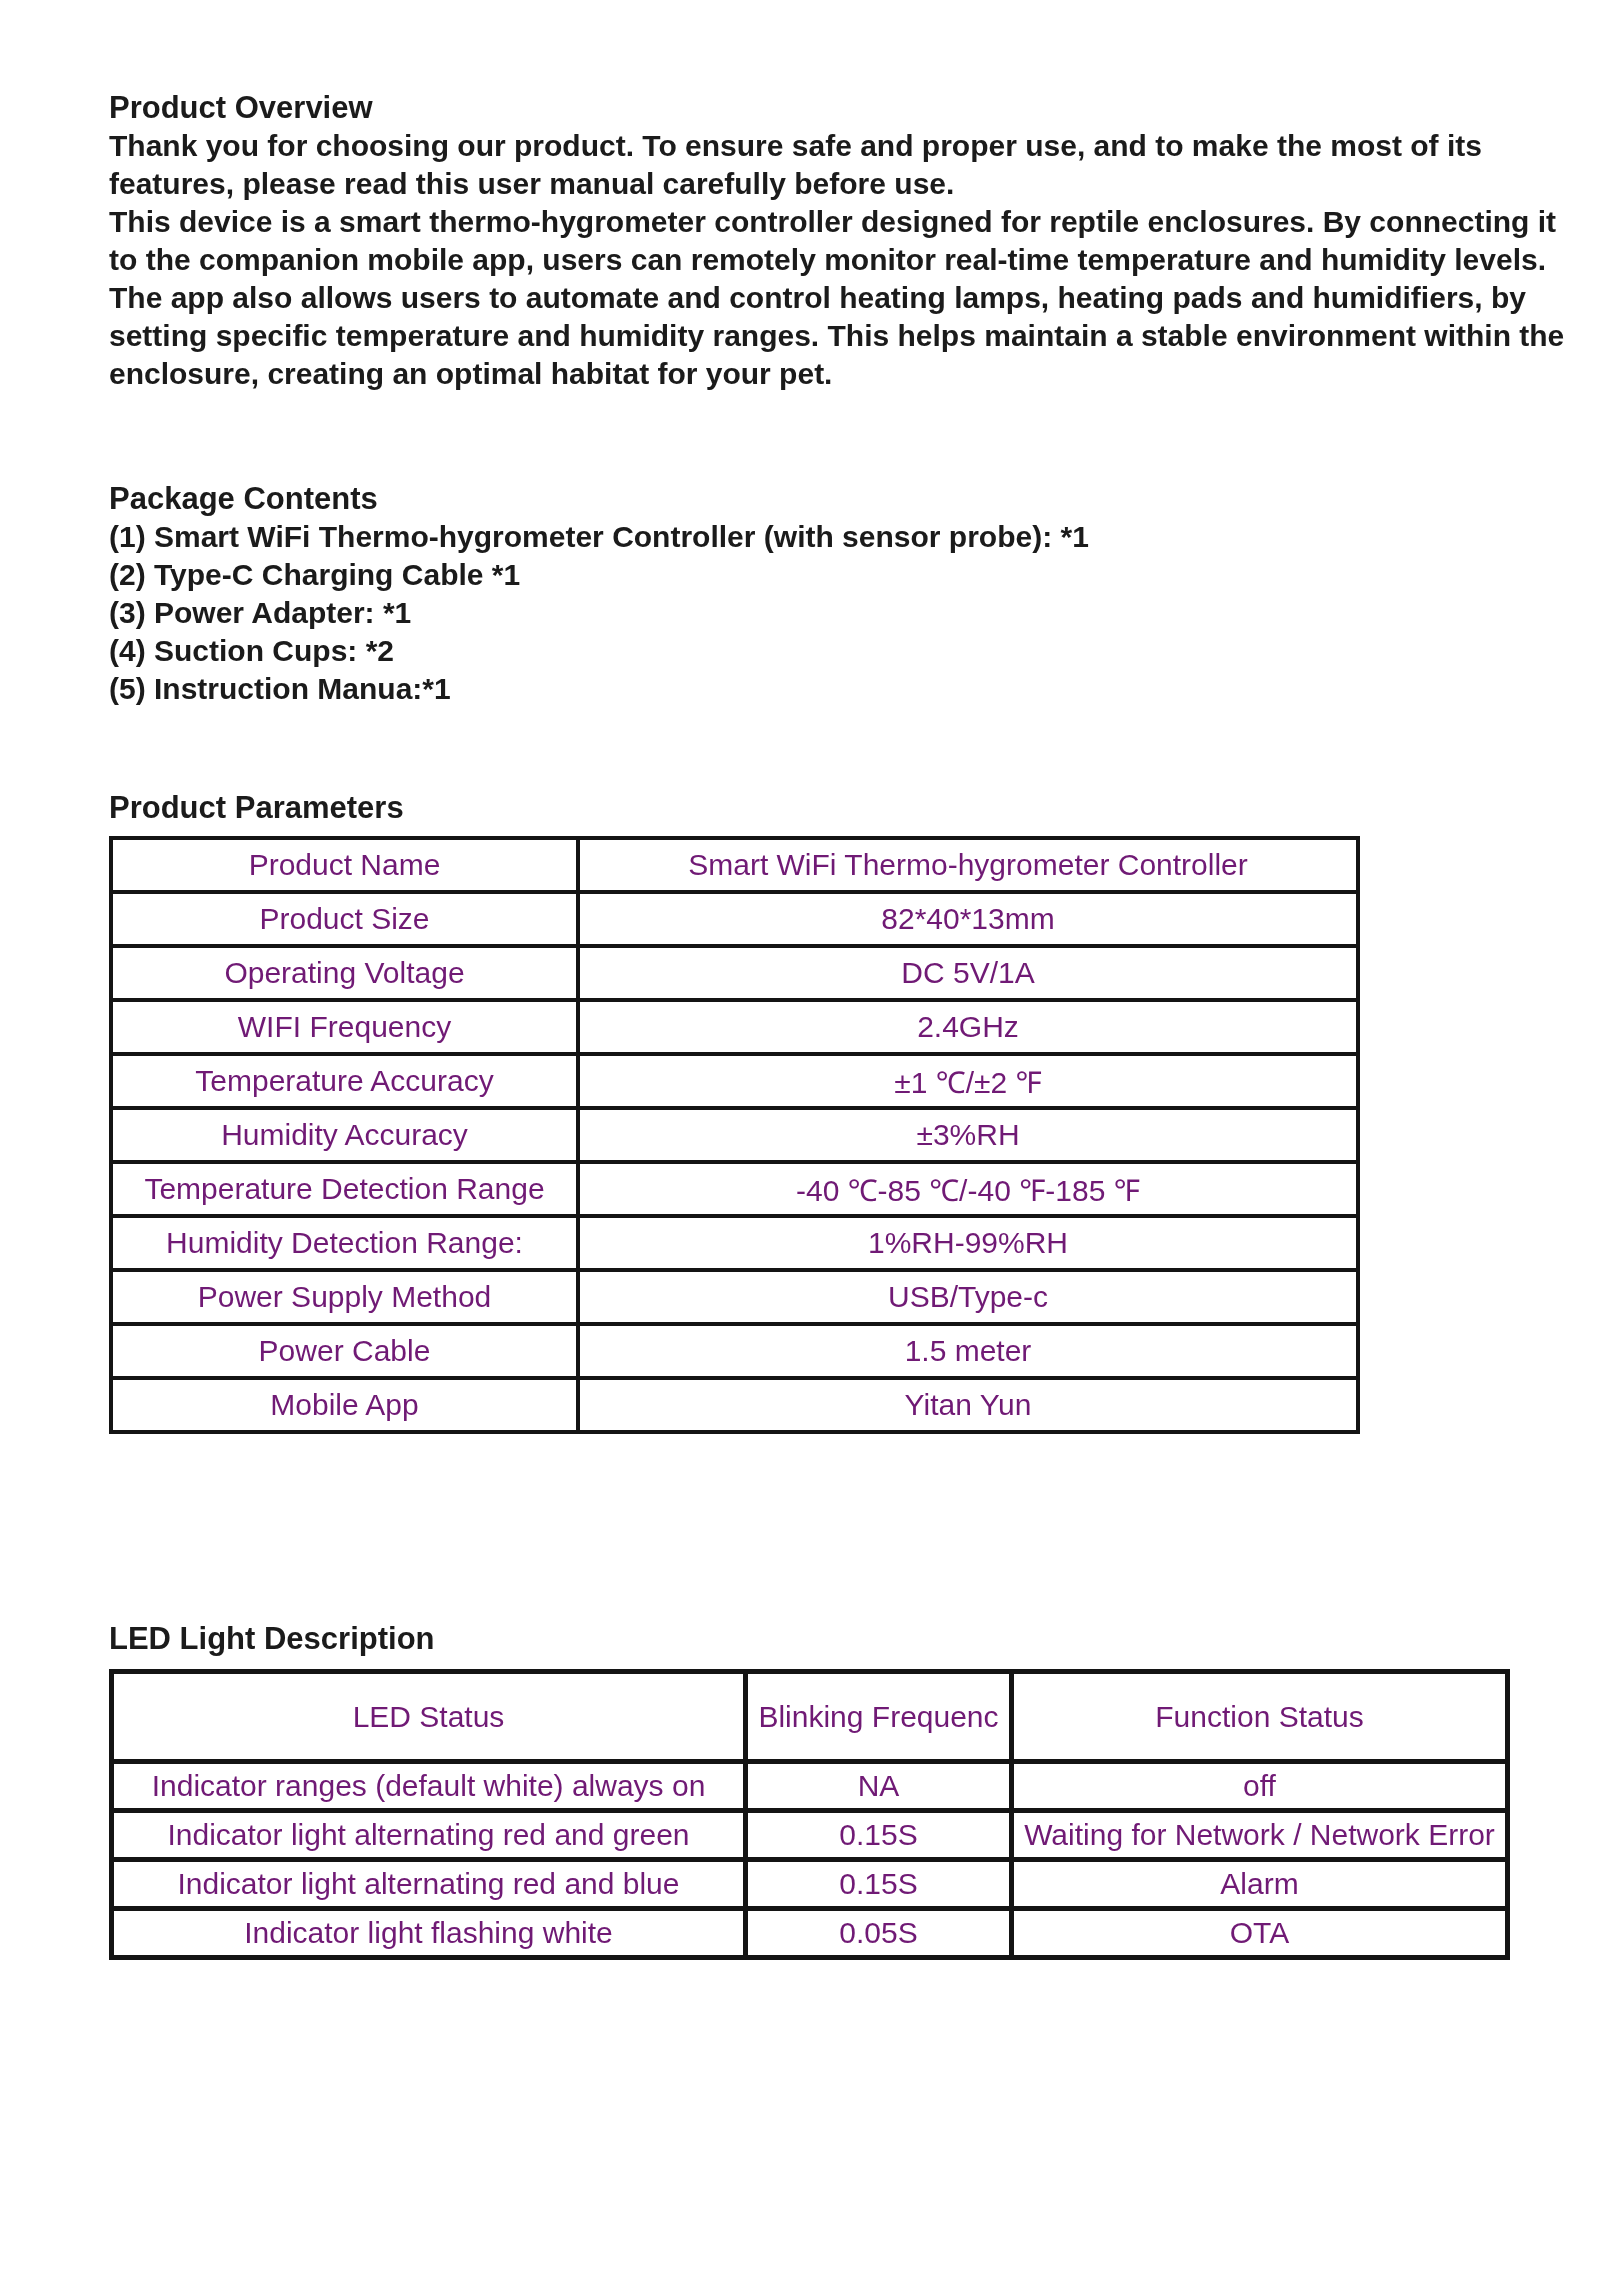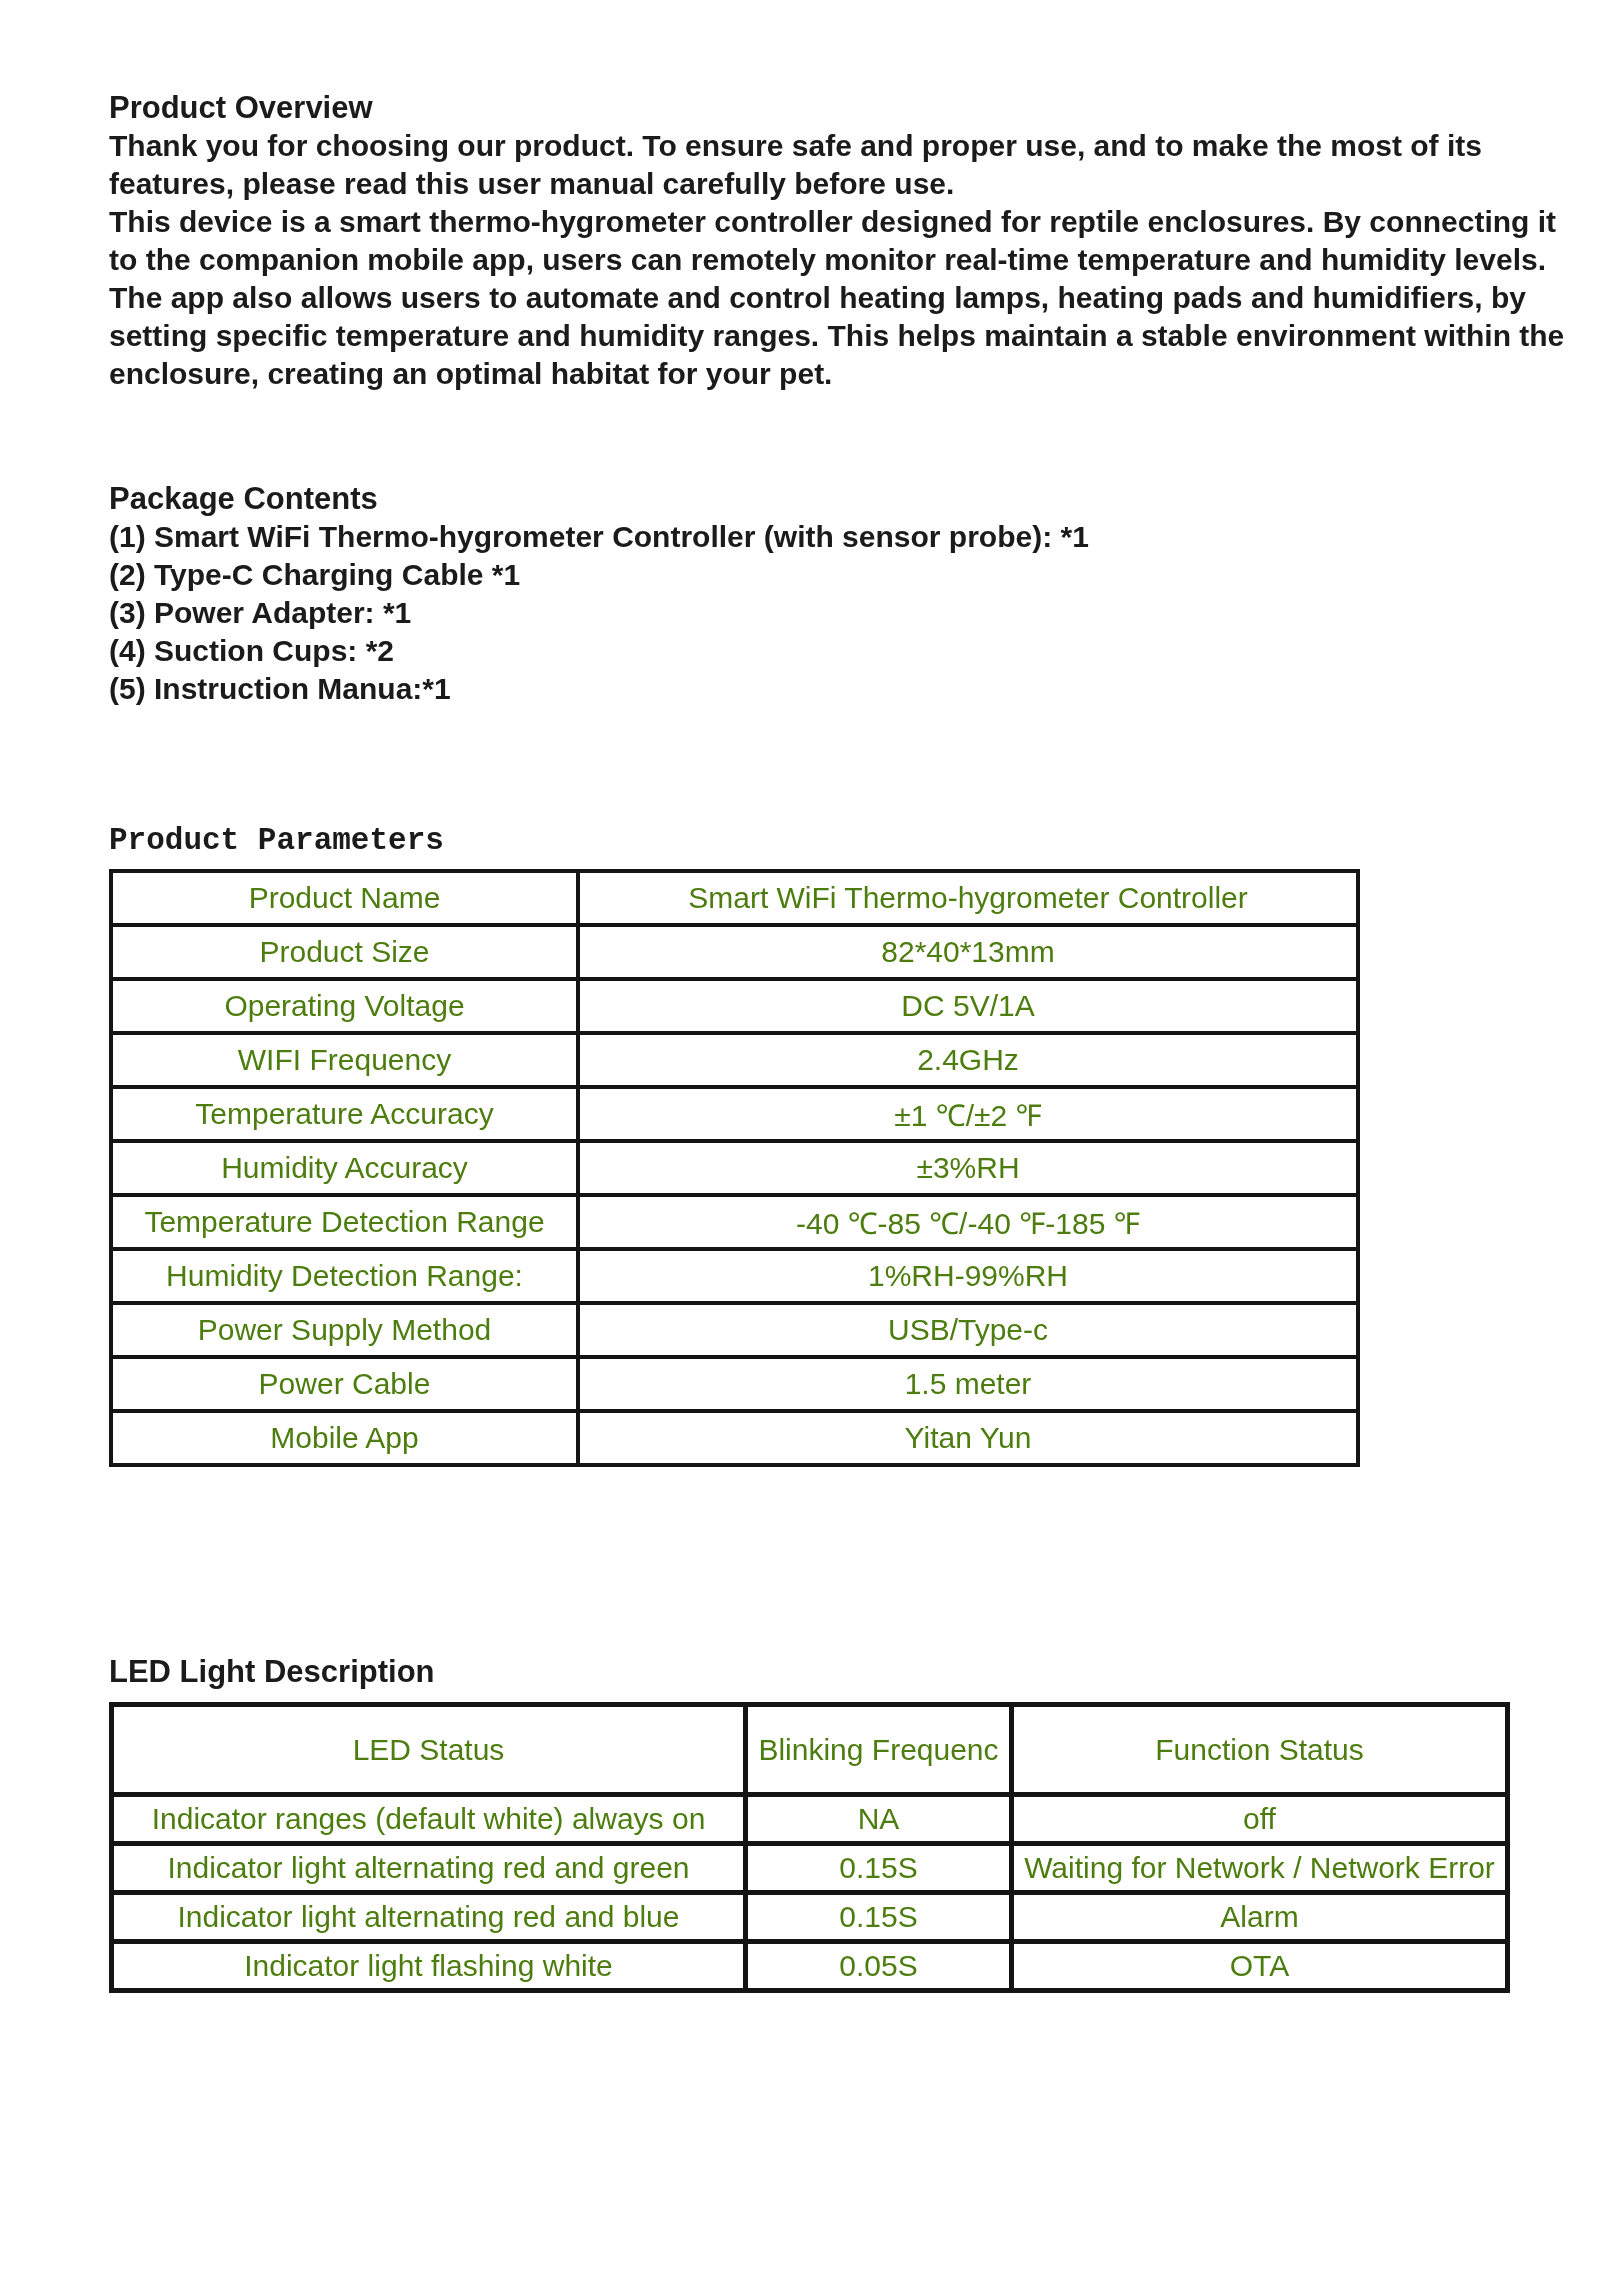--- a/index.html
+++ b/index.html
@@ -5,26 +5,26 @@
   html, body { margin:0; padding:0; background:#ffffff; }
   .page {
     width:1614px; height:2290px; background:#ffffff;
     box-sizing:border-box; padding:88px 106px 0 109px;
     font-family:"Liberation Sans", sans-serif; color:#1b1b1b;
     overflow:hidden; position:relative;
   }
   .heading { font-size:31px; font-weight:bold; line-height:39px; }
   .textline { font-size:30px; line-height:38px; white-space:nowrap;font-weight:bold; }
   .pkg-heading { margin-top:86px; }
-  .params-heading { margin-top:113px;font-family:Liberation Mono, monospace; }
+  .params-heading { margin-top:80px; }
   .led-heading { margin-top:185px; }
 
   table { border-collapse:collapse; table-layout:fixed; }
   td, th { padding:0; text-align:center; vertical-align:middle;
-           font-size:30px; font-weight:normal; color:#4d7c0f;
+           font-size:30px; font-weight:normal; color:#701a75;
            overflow:hidden; white-space:nowrap; }
 
   .params-table { width:1251px; margin-top:9.2px; }
   .params-table td { border:4.6px solid #141414; height:50px; }
   .params-table col.c1 { width:467px; }
 
   .led-table { width:1395px; margin-top:11px; }
   .led-table th, .led-table td { border:5.5px solid #141414; }
   .led-table th { height:85px; }
   .led-table td { height:44px; }

